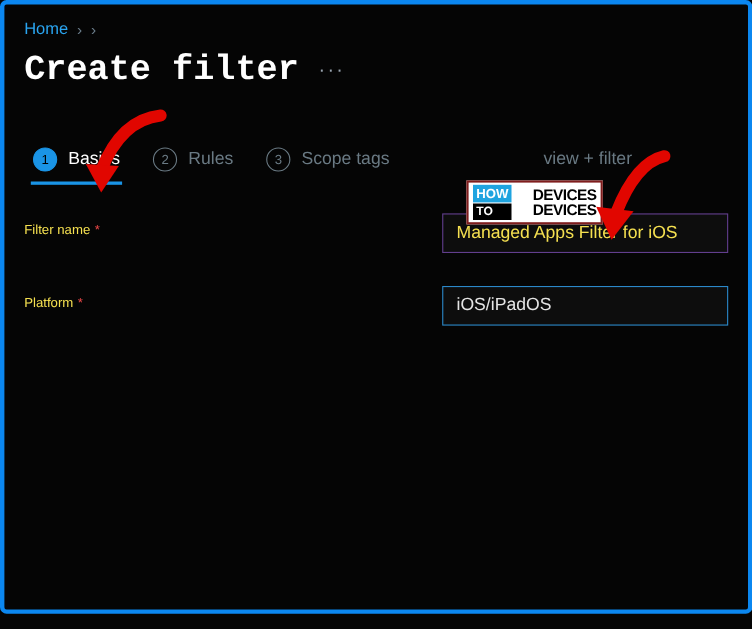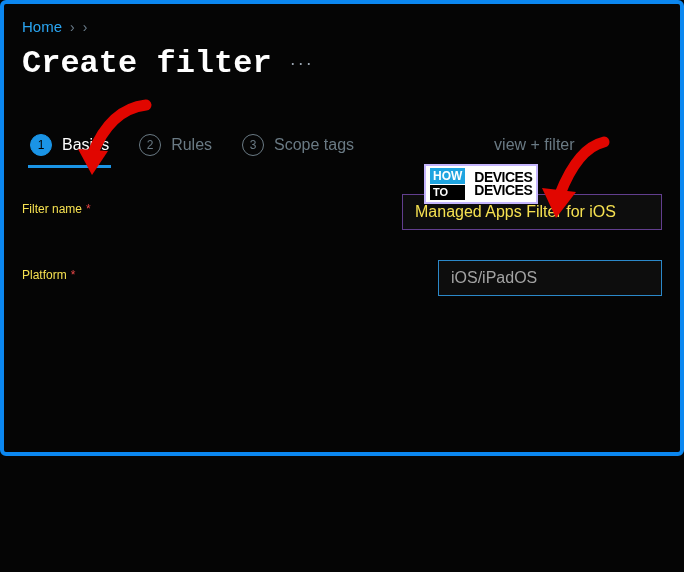--- a/index.html
+++ b/index.html
@@ -5,21 +5,21 @@
     * { box-sizing: border-box; margin: 0; padding: 0; }
     body {
       font-family: 'Segoe UI', Tahoma, sans-serif;
       background: #050505;
       width: 684px;
       height: 572px;
       overflow: hidden;
     }
     .frame {
       width: 684px;
-      height: 456px;
+      height: 558px;
       border: 4px solid #0b87f0;
       border-radius: 6px;
       background: #050505;
       padding: 14px 18px;
       position: relative;
     }
     .breadcrumb {
       display: flex;
       align-items: center;
       gap: 8px;
@@ -121,34 +121,33 @@
       padding: 8px 12px;
       font-family: inherit;
       min-width: 0;
     }
     .form-textarea {
       height: 175px;
       resize: none;
     }
     .form-select {
       border: 1.5px solid #2b88c9;
-      color: #a3a3a3;
+      color: #e5e5e5;
       appearance: none;
-      margin-left: 36px;
     }
     .watermark {
       position: absolute;
       top: 160px;
       left: 420px;
       background: #fff;
-      border: 2px solid #c4b5fd;
+      border: 2px solid #7f1d1d;
       padding: 2px 4px;
       display: flex;
       align-items: center;
-      gap: 9px;
+      gap: 19px;
       z-index: 5;
     }
     .wm-how {
       background: #1fa4e0;
       color: #fff;
       font-weight: 800;
       font-size: 12px;
       padding: 2px 3px;
       line-height: 1;
       font-family: Arial, sans-serif;

